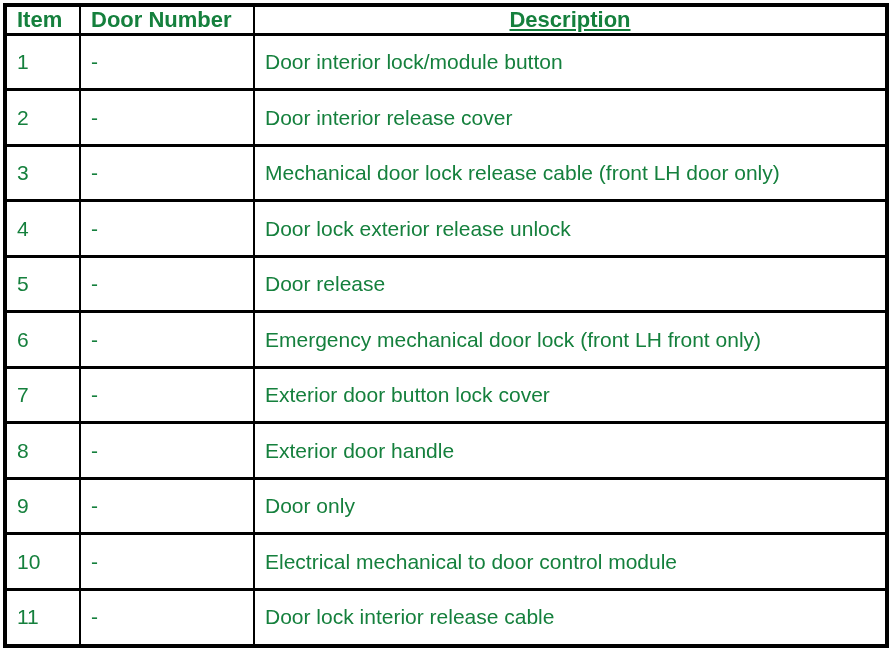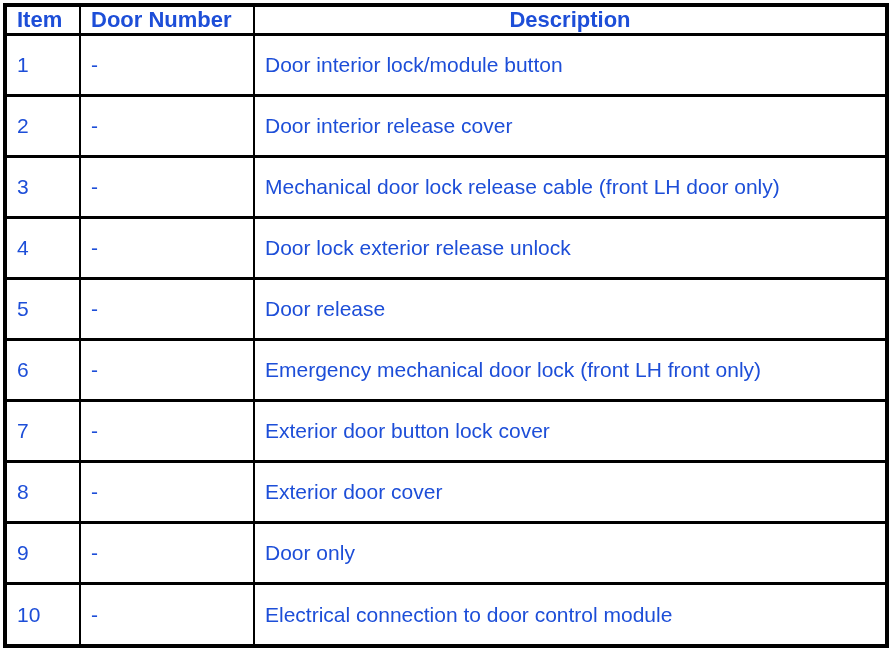--- a/index.html
+++ b/index.html
@@ -6,21 +6,21 @@
     margin: 0;
     padding: 0;
     background: #ffffff;
   }
   .page {
     position: relative;
     width: 896px;
     height: 654px;
     background: #ffffff;
     font-family: "Liberation Sans", "DejaVu Sans", sans-serif;
-    color: #1d4ed8;
+    color: #15803d;
   }
   table.parts-table {
     position: absolute;
     left: 3px;
     top: 3px;
     width: 886px;
     height: 645px;
     border-collapse: collapse;
     table-layout: fixed;
     background: #ffffff;
@@ -38,20 +38,21 @@
     overflow: hidden;
   }
   .parts-table th {
     font-size: 22px;
     font-weight: bold;
     text-align: left;
   }
   .parts-table th.col-description {
     text-align: center;
     padding-left: 8px;
+    text-decoration: underline;
   }
   .parts-table td {
     font-size: 21px;
     font-weight: normal;
     text-align: left;
   }
 </style>
 </head>
 <body>
 
@@ -101,27 +102,32 @@
           <td>Emergency mechanical door lock (front LH front only)</td>
         </tr>
         <tr>
           <td>7</td>
           <td>-</td>
           <td>Exterior door button lock cover</td>
         </tr>
         <tr>
           <td>8</td>
           <td>-</td>
-          <td>Exterior door cover</td>
+          <td>Exterior door handle</td>
         </tr>
         <tr>
           <td>9</td>
           <td>-</td>
           <td>Door only</td>
         </tr>
         <tr>
           <td>10</td>
           <td>-</td>
-          <td>Electrical connection to door control module</td>
+          <td>Electrical mechanical to door control module</td>
+        </tr>
+        <tr>
+          <td>11</td>
+          <td>-</td>
+          <td>Door lock interior release cable</td>
         </tr>
       </tbody>
   </table>
 </div>
 
 </body></html>

